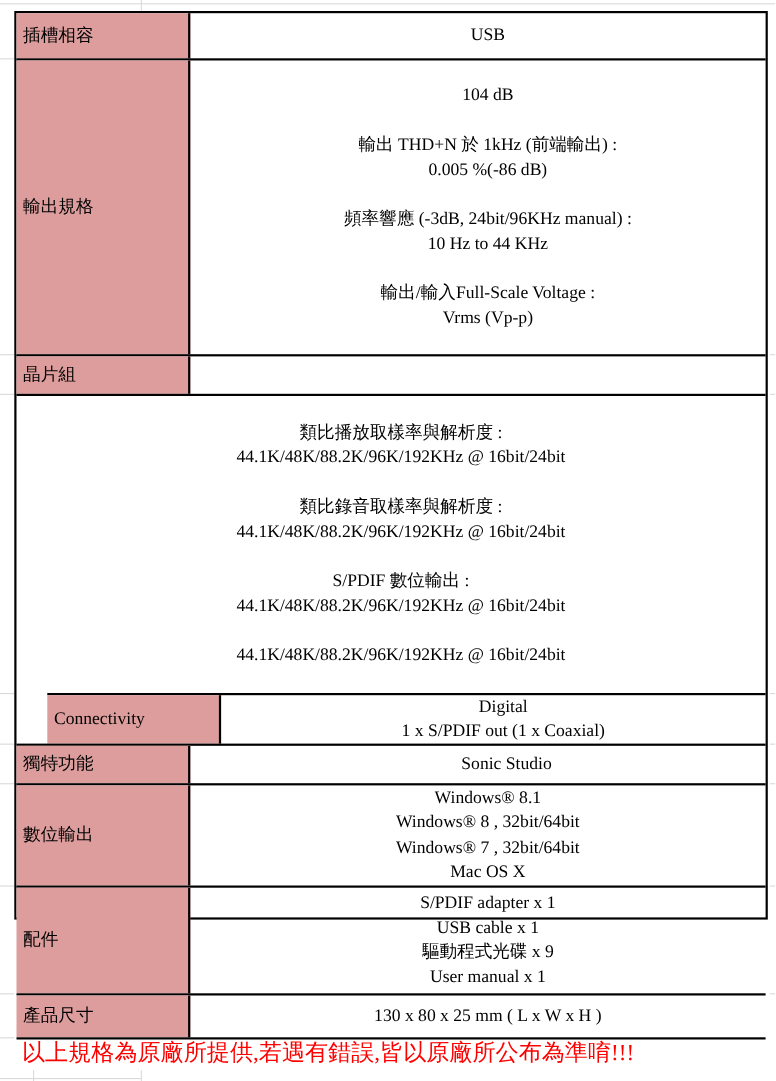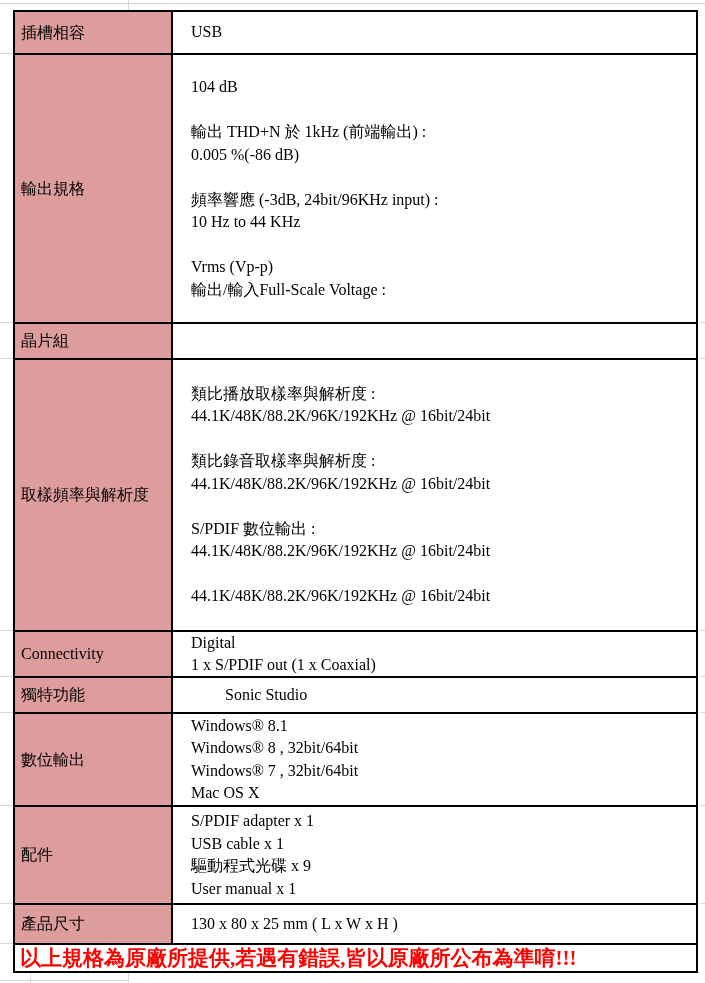--- a/index.html
+++ b/index.html
@@ -8,21 +8,21 @@
     width:705px;height:983px;
     background:#ffffff;
     overflow:hidden;
     font-family:"Liberation Serif","DejaVu Serif",serif;
     color:#000;
   }
   
   .gridline{position:absolute;background:#d9d9d9;z-index:0;}
   .spec-table{
     position:absolute;left:13px;top:10px;
-    width:685px;height:963px;
+    width:685px;height:826px;
     box-sizing:border-box;
     border:2px solid #000;
     background:#fff;
     display:flex;flex-direction:column;
     z-index:1;
     font-size:16px;
   }
   .row{
     display:flex;flex-shrink:0;
     box-sizing:border-box;
@@ -34,35 +34,36 @@
     border-right:2px solid #000;
     background:#dd9d9d;
     display:flex;align-items:center;
     padding-left:6px;
   }
   .value-cell{
     flex:1;min-width:0;
     display:flex;flex-direction:column;justify-content:center;
     padding-left:18px;
     box-sizing:border-box;
+    align-items:center;
   }
   .line{height:22.5px;line-height:22.5px;white-space:pre;overflow:hidden;}
   .label-text{line-height:20px;}
   .r0{height:41px;} .r1{height:269px;} .r2{height:36px;} .r3{height:272px;}
-  .r4{height:46px;} .r5{height:36px;gap:34px;} .r6{height:93px;} .r7{height:98px;}
+  .r4{height:46px;margin-left:28px;} .r5{height:36px;gap:34px;} .r6{height:93px;} .r7{height:98px;}
   .r8{height:40px;}
   .footer-row{
     height:28px;
     display:flex;align-items:center;
     border-top:2px solid #000;
     box-sizing:border-box;
     padding-left:5px;
   }
   .footer-text{
-    color:#ff0000;font-weight:bold;font-size:21px;
+    color:#ff0000;font-weight:normal;font-size:21px;
     line-height:24px;white-space:pre;
   }
 </style>
 </head>
 <body>
 
 <div class="screen">
 
   <div class="gridline" style="left:0;top:3px;width:705px;height:1px;"></div>
   <div class="gridline" style="left:128px;top:0;width:1px;height:10px;"></div>
@@ -100,38 +101,35 @@
     <div class="row r1">
       <div class="label-cell">
         <span class="label-text">輸出規格</span>
       </div>
       <div class="value-cell">
         <div class="line">104 dB</div>
         <div class="line"></div>
         <div class="line">輸出 THD+N 於 1kHz (前端輸出) :</div>
         <div class="line">0.005 %(-86 dB)</div>
         <div class="line"></div>
-        <div class="line">頻率響應 (-3dB, 24bit/96KHz input) :</div>
+        <div class="line">頻率響應 (-3dB, 24bit/96KHz manual) :</div>
         <div class="line">10 Hz to 44 KHz</div>
         <div class="line"></div>
+        <div class="line">輸出/輸入Full-Scale Voltage :</div>
         <div class="line">Vrms (Vp-p)</div>
-        <div class="line">輸出/輸入Full-Scale Voltage :</div>
       </div>
     </div>
 
     <div class="row r2">
       <div class="label-cell">
         <span class="label-text">晶片組</span>
       </div>
     </div>
 
     <div class="row r3">
-      <div class="label-cell">
-        <span class="label-text">取樣頻率與解析度</span>
-      </div>
       <div class="value-cell">
         <div class="line">類比播放取樣率與解析度 :</div>
         <div class="line">44.1K/48K/88.2K/96K/192KHz @ 16bit/24bit</div>
         <div class="line"></div>
         <div class="line">類比錄音取樣率與解析度 :</div>
         <div class="line">44.1K/48K/88.2K/96K/192KHz @ 16bit/24bit</div>
         <div class="line"></div>
         <div class="line">S/PDIF 數位輸出 :</div>
         <div class="line">44.1K/48K/88.2K/96K/192KHz @ 16bit/24bit</div>
         <div class="line"></div>

